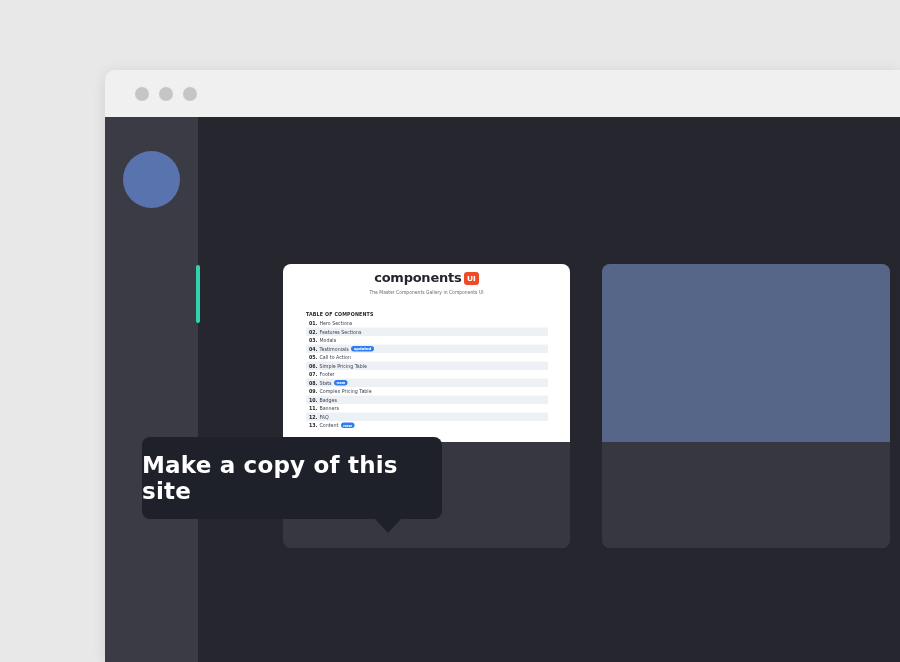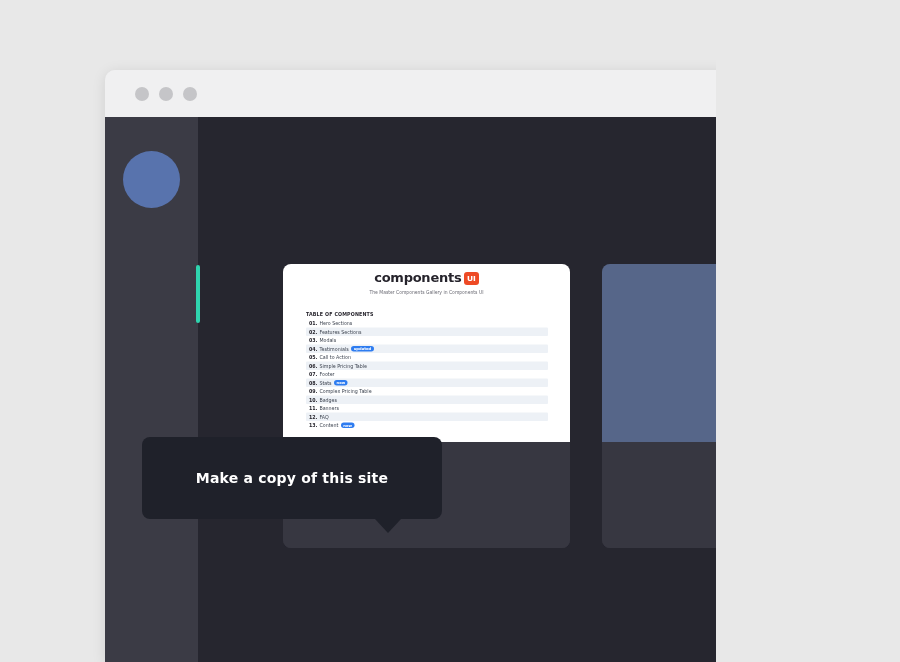--- a/index.html
+++ b/index.html
@@ -1,17 +1,17 @@
 <!DOCTYPE html>
 <html><head>
 <meta charset="utf-8">
 <style>
   * { margin:0; padding:0; box-sizing:border-box; }
   body { background:#e8e8e8; font-family:"DejaVu Sans","Liberation Sans",sans-serif; }
-  #stage { position:relative; width:716px; height:662px; background:#e8e8e8; overflow:hidden; }
+  #stage { position:relative; width:900px; height:662px; background:#e8e8e8; overflow:hidden; }
 
   .window { position:absolute; left:105px; top:70px; width:795px; height:592px;
             border-radius:10px 0 0 0; overflow:hidden;
             box-shadow:0 2px 14px rgba(0,0,0,.10); display:flex; flex-direction:column; }
   .titlebar { height:47px; background:#f0f0f1; display:flex; align-items:center;
               padding-left:30px; gap:10px; flex:0 0 auto; }
   .tl-dot { width:14px; height:14px; border-radius:50%; background:#c5c5c8; }
 
   .window-body { flex:1; display:flex; position:relative; }
   .sidebar { width:93px; background:#3b3b45; position:relative; flex:0 0 auto; }
@@ -46,21 +46,21 @@
   .toc-row:nth-child(odd) { background:#edf1f6; }
   .toc-num { font-weight:bold; color:#26242c; margin-right:4px; }
   .toc-badge { background:#2e7cf0; color:#fff; font-size:7.5px; font-weight:bold;
               padding:1px 5px; border-radius:6px; margin-left:5px; line-height:9px; }
 
   .thumb-slate { height:178px; background:#566689; flex:0 0 auto; }
 
   .tooltip { position:absolute; left:142px; top:437px; width:300px; height:82px;
              background:#1f212a; border-radius:8px; z-index:10; display:flex;
              align-items:center; justify-content:center; color:#ffffff;
-             font-size:14px; font-weight:bold; letter-spacing:.2px; }
+             font-size:23px; font-weight:bold; letter-spacing:.2px; }
   .tooltip-caret { position:absolute; left:233px; bottom:-14px; width:0; height:0;
              border-left:13px solid transparent; border-right:13px solid transparent;
              border-top:14px solid #1f212a; }
 </style>
 </head>
 <body>
 
 <div id="stage">
 
   <div class="window">

